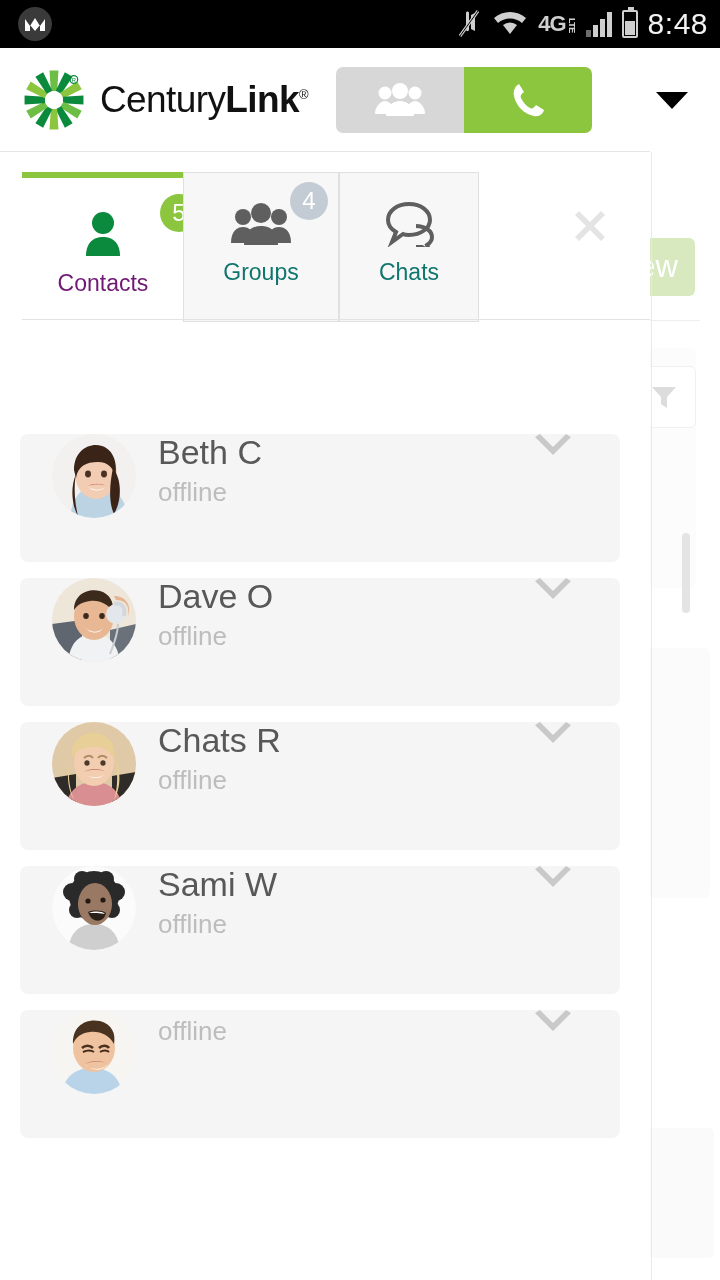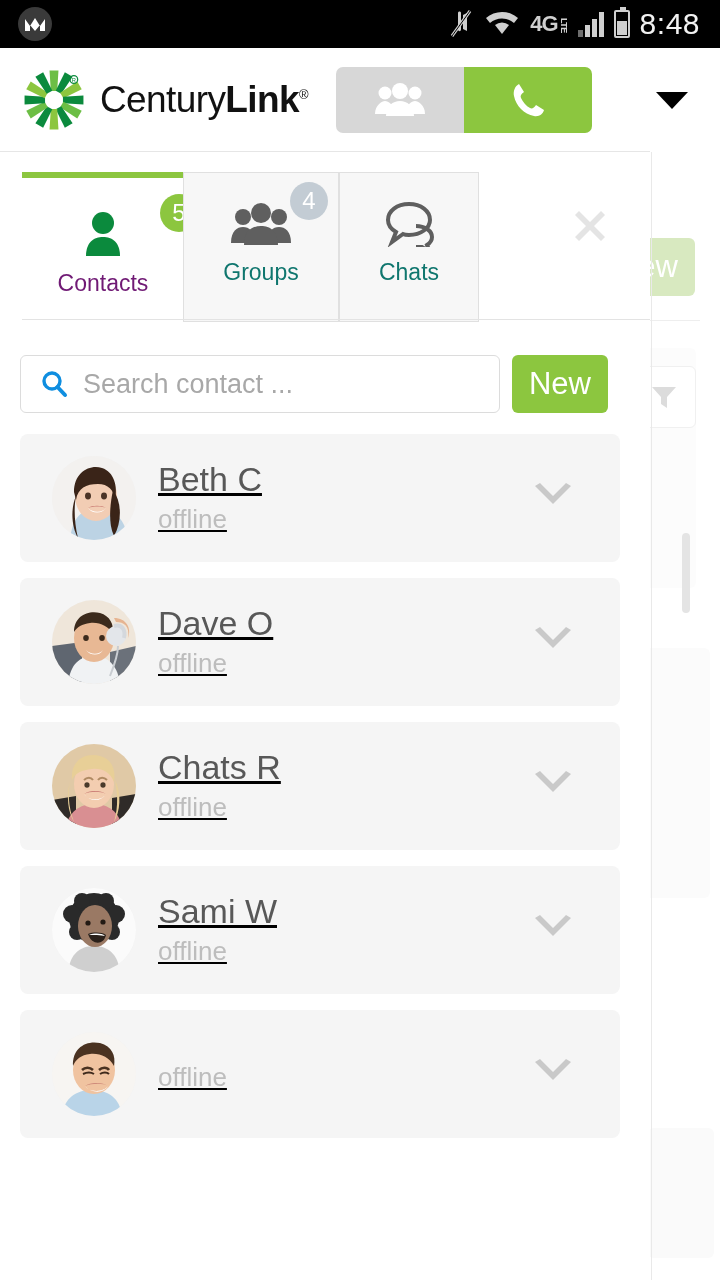--- a/index.html
+++ b/index.html
@@ -16,21 +16,21 @@
     position: absolute; left: 0; top: 0; width: 720px; height: 48px;
     background: #000; display: flex; align-items: center;
   }
   .moto-logo {
     width: 34px; height: 34px; border-radius: 50%;
     background: #3a3a3a; margin-left: 18px;
     display: flex; align-items: center; justify-content: center;
   }
   .status-right {
     margin-left: auto; display: flex; align-items: center; gap: 10px;
-    padding-right: 20px;
+    padding-right: 12px;
   }
   .status-clock {
     color: #f2f2f2; font-size: 30px; letter-spacing: .5px;
     font-family: "Liberation Sans", sans-serif;
   }
   .sig-4glte { display: flex; align-items: flex-end; color: #cfcfcf; }
   .sig-4glte .fg { font-size: 22px; font-weight: bold; line-height: 20px; letter-spacing: -1px;}
   .sig-4glte .lte {
     font-size: 9px; font-weight: bold; line-height: 9px;
     writing-mode: vertical-rl; letter-spacing: -.5px; margin-left: 1px; margin-bottom: 1px;
@@ -166,21 +166,21 @@
     background: #8cc63f; border: none; border-radius: 6px;
     color: #fff; font-size: 31px; cursor: pointer;
     font-family: "Liberation Sans", sans-serif;
   }
 
   
   .contact-list { position: absolute; left: 0; top: 282px; width: 650px; }
   .contact-row {
     position: relative; margin: 0 30px 0 20px; height: 128px;
     background: #f5f5f5; border-radius: 8px; margin-bottom: 16px;
-    display: flex; align-items: center; text-decoration: underline;
+    display: flex; align-items: flex-start;
   }
   .avatar {
     width: 84px; height: 84px; border-radius: 50%; margin-left: 32px;
     overflow: hidden; position: relative; background: #f1f1f1; flex: 0 0 auto;
   }
   .avatar svg { position: absolute; left: 0; top: 0; }
   .c-text { margin-left: 22px; }
   .c-name { font-size: 34px; color: #585858; line-height: 1.1; }
   .c-status { font-size: 26px; color: #bdbdbd; margin-top: 6px; }
   .c-caret { margin-left: auto; margin-right: 46px; color: #c9c9c9; }
@@ -353,30 +353,20 @@
 
       <div class="close-x">
         <svg width="40" height="40" viewBox="0 0 40 40">
           <path d="M9 5 L20 16 L31 5 L35 9 L24 20 L35 31 L31 35 L20 24 L9 35 L5 31 L16 20 L5 9 Z" fill="#e4e4e4"></path>
         </svg>
       </div>
     </div>
 
     <div class="tabs-underline"></div>
 
-    <div class="searchrow">
-      <div class="searchbox">
-        <svg width="30" height="30" viewBox="0 0 30 30">
-          <circle cx="13" cy="12" r="8" fill="none" stroke="#0f8ee0" stroke-width="3.4"></circle>
-          <line x1="18.5" y1="18" x2="26" y2="26" stroke="#0f8ee0" stroke-width="4" stroke-linecap="round"></line>
-        </svg>
-        <input class="search-input" type="text" value="" placeholder="Search contact ..." style="">
-      </div>
-      <button class="new-btn">New</button>
-    </div>
 
     <div class="contact-list">
 
       <div class="contact-row">
         <div class="avatar">
           <svg width="84" height="84" viewBox="0 0 84 84">
             <rect width="84" height="84" fill="#f3f1ef"></rect>
             <path d="M18 84 C20 62 30 52 46 52 C62 52 74 64 76 84 Z" fill="#bcd3e4"></path>
             <ellipse cx="44" cy="40" rx="21" ry="25" fill="#f2cdb4"></ellipse>
             <path d="M22 36 C22 16 38 8 50 12 C62 16 66 30 63 44 C62 34 56 28 46 28 C34 28 26 32 24 44 Z" fill="#3a2418"></path>

